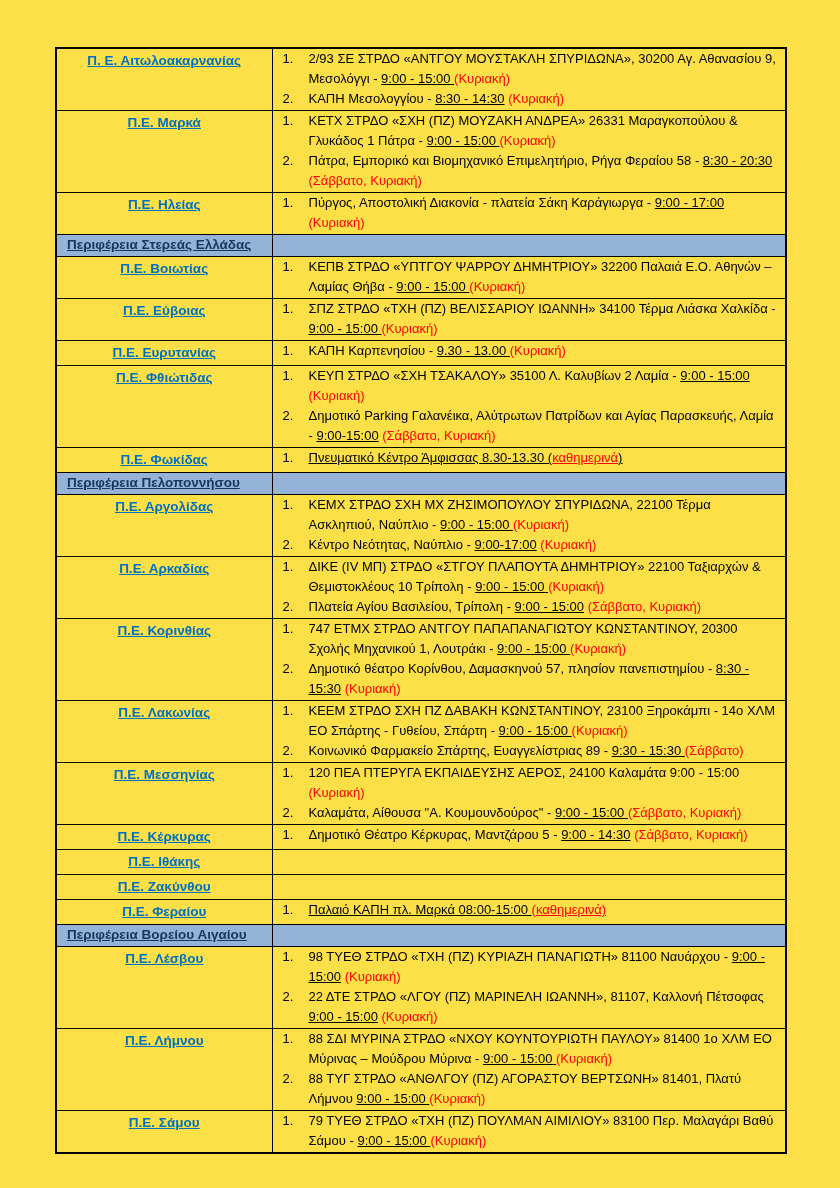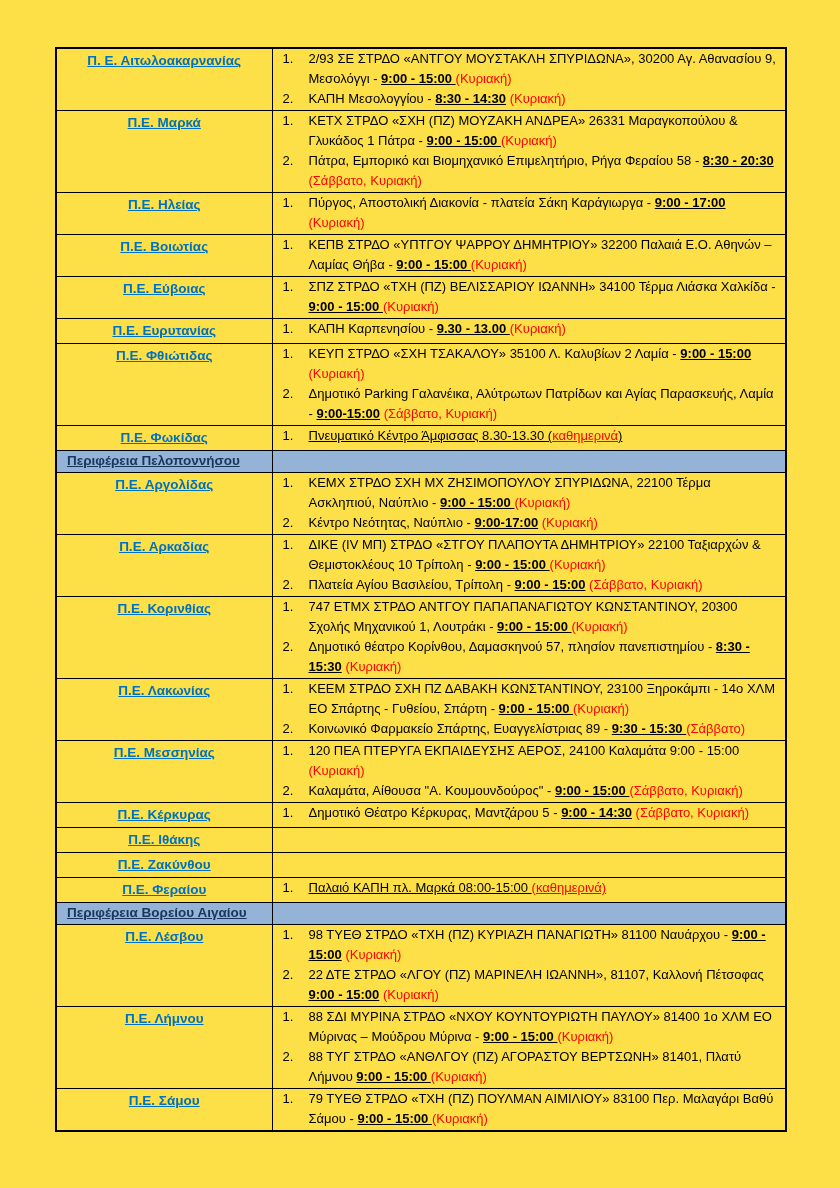--- a/index.html
+++ b/index.html
@@ -72,21 +72,21 @@
     position: relative;
     padding-left: 36px;
     padding-right: 2px;
   }
   ol.loc-list li::before {
     content: counter(locitem) ".";
     position: absolute;
     left: 10px;
     top: 0;
   }
-  .seg-time { font-weight: bold; text-decoration: underline; }
+  .seg-time { font-weight: normal; text-decoration: underline; }
   .seg-red  { color: #FF0000; }
   .seg-redu { color: #FF0000; text-decoration: underline; }
   .seg-u    { text-decoration: underline; }
 </style>
 </head>
 <body>
 
 <div class="page">
   <table class="schedule">
     <tbody>
@@ -109,20 +109,24 @@
           </td>
         </tr>
         <tr>
           <td class="region-cell"><span class="region-link">Π.Ε. Ηλείας</span></td>
           <td class="items-cell">
             <ol class="loc-list">
               <li><span>Πύργος, Αποστολική Διακονία - πλατεία Σάκη Καράγιωργα - </span><span class="seg-time">9:00 - 17:00</span><span> </span><span class="seg-red">(Κυριακή)</span></li>
             </ol>
           </td>
         </tr>
+        <tr class="section-row">
+          <td class="section-cell-left"><span class="section-label">Περιφέρεια Στερεάς Ελλάδας</span></td>
+          <td class="section-cell-right"></td>
+        </tr>
         <tr>
           <td class="region-cell"><span class="region-link">Π.Ε. Βοιωτίας</span></td>
           <td class="items-cell">
             <ol class="loc-list">
               <li><span>ΚΕΠΒ ΣΤΡΔΟ «ΥΠΤΓΟΥ ΨΑΡΡΟΥ ΔΗΜΗΤΡΙΟΥ» 32200 Παλαιά Ε.Ο. Αθηνών – Λαμίας Θήβα - </span><span class="seg-time">9:00 - 15:00 </span><span class="seg-red">(Κυριακή)</span></li>
             </ol>
           </td>
         </tr>
         <tr>
           <td class="region-cell"><span class="region-link">Π.Ε. Εύβοιας</span></td>

